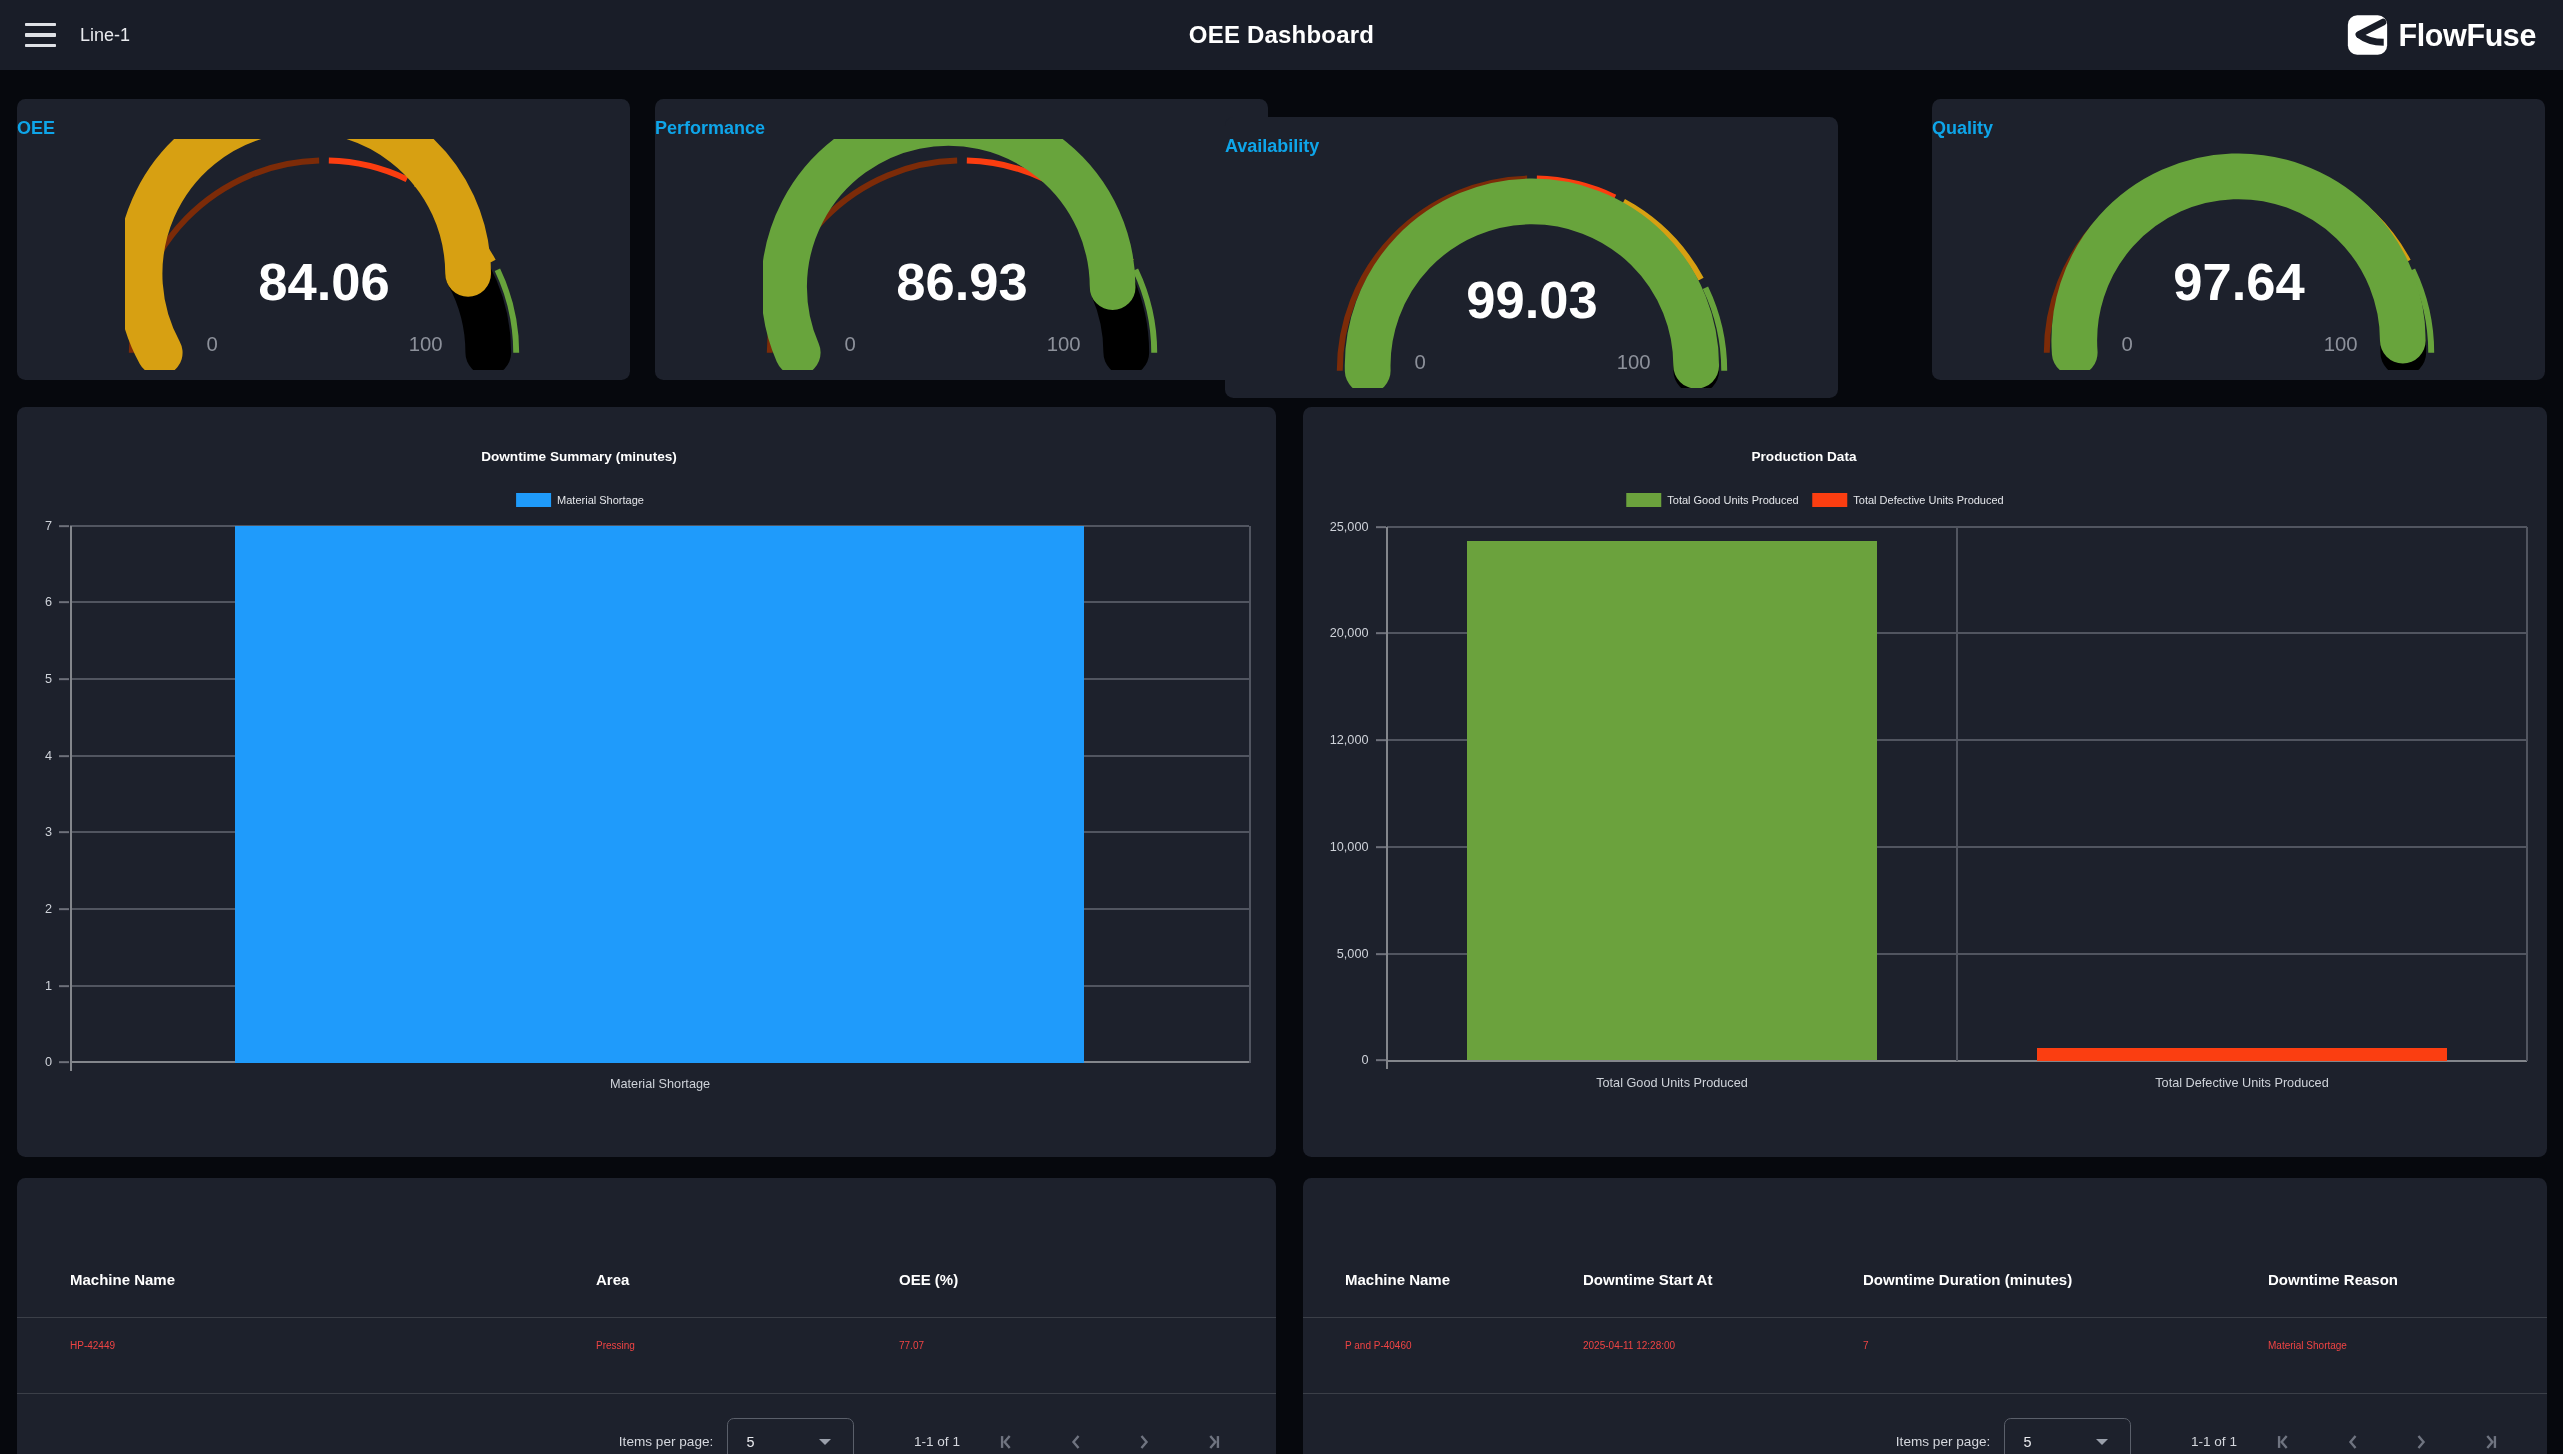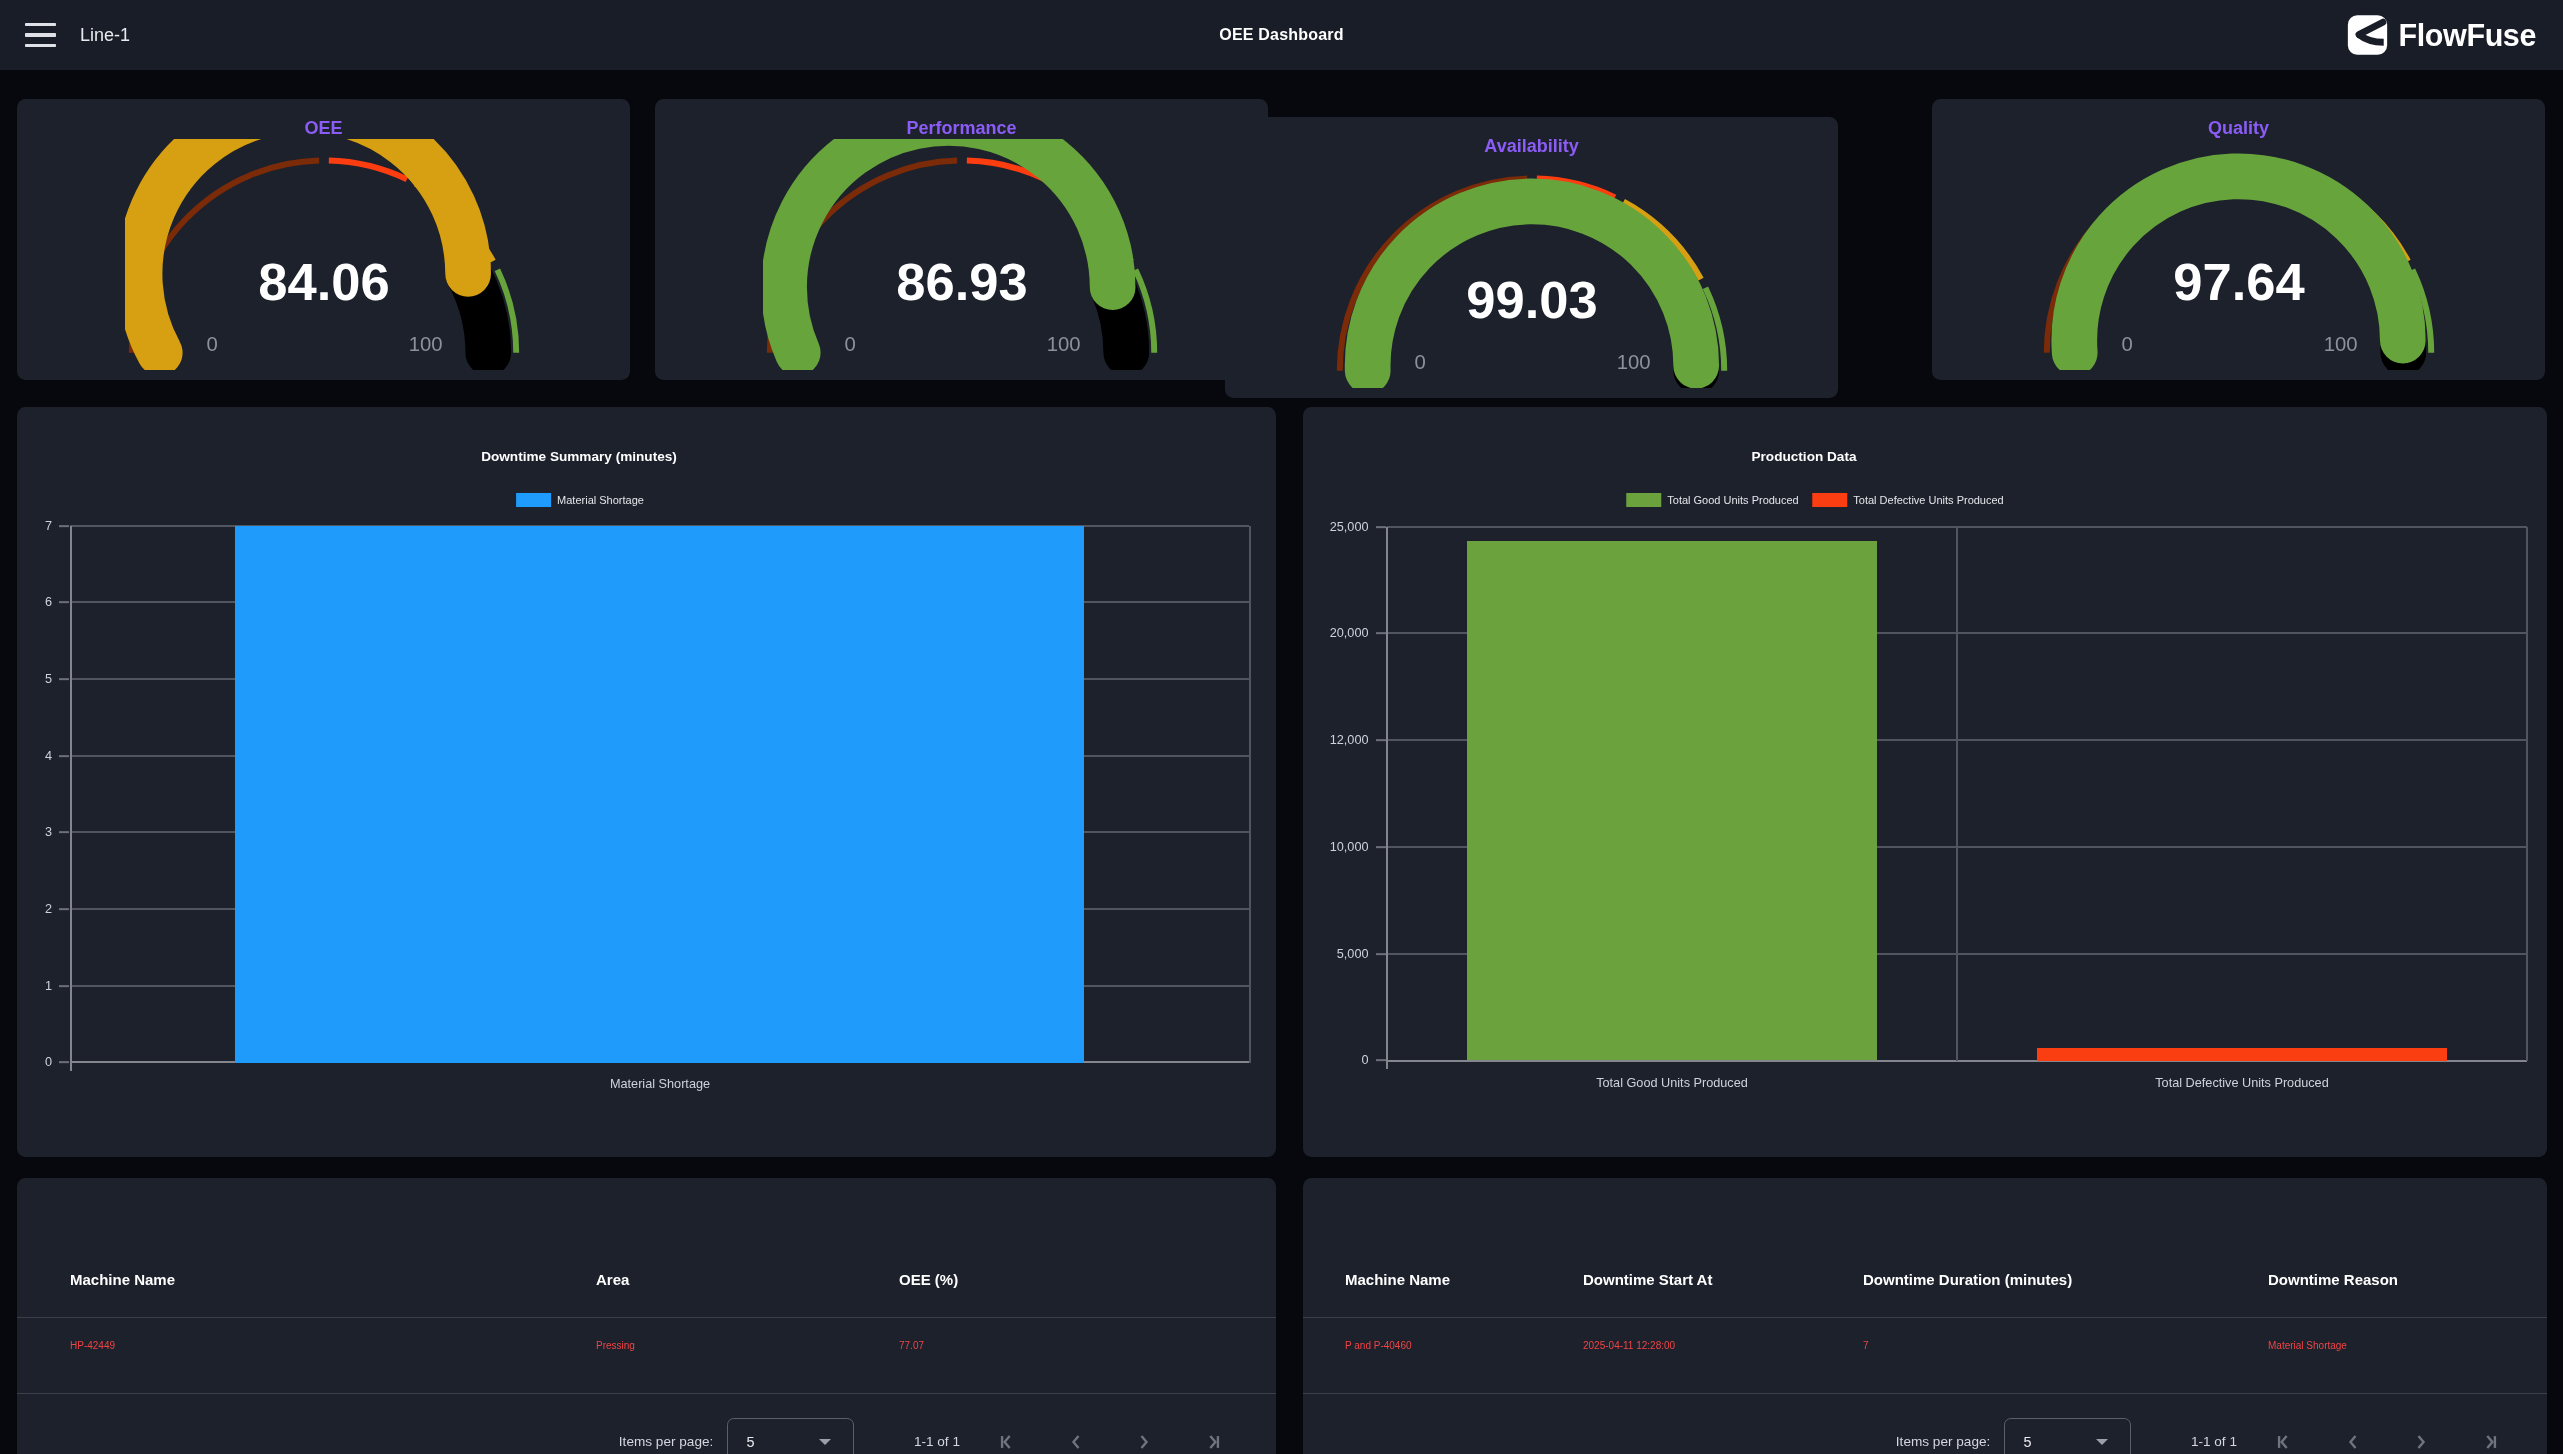--- a/index.html
+++ b/index.html
@@ -7,32 +7,32 @@
           font-family:"Liberation Sans","DejaVu Sans",sans-serif;-webkit-font-smoothing:antialiased;}
 
   
   .topbar{position:absolute;left:0;top:0;width:100%;height:70px;background:#191d28;
           display:flex;align-items:center;}
   .hamburger{width:30.5px;height:24px;margin-left:25.4px;display:flex;flex-direction:column;
              justify-content:space-between;cursor:pointer;}
   .hamburger span{display:block;height:3.4px;background:#dfe1e6;border-radius:0.8px;}
   .page-name{color:#e9eaee;font-size:18px;margin-left:24px;}
   .app-title{position:absolute;left:50%;top:50%;transform:translate(-50%,-50%);
-             color:#ffffff;font-size:16px;font-weight:bold;letter-spacing:0.2px;}
+             color:#ffffff;font-size:24px;font-weight:bold;letter-spacing:0.2px;}
   .brand{position:absolute;right:27px;top:50%;transform:translateY(-50%);
          display:flex;align-items:center;}
   .brand-text{color:#fff;font-size:30.5px;font-weight:bold;margin-left:10.2px;letter-spacing:-0.4px;}
 
   
   .card{position:absolute;background:#1d212c;border-radius:8.5px;}
   .gauge-card{top:99px;height:281px;width:613px;}
   .chart-card{top:407px;height:750px;}
   .table-card{top:1178px;height:307px;}
 
-  .gauge-title{text-align:center;margin-top:18.6px;font-size:18px;font-weight:bold;color:#8b5cf6;}
+  .gauge-title{margin-top:18.6px;font-size:18px;font-weight:bold;color:#0ea5e9;}
   .gauge-svg{display:block;margin:0 auto;}
 
   .chart-title{position:absolute;transform:translateX(-50%);top:42px;font-size:13.6px;
                font-weight:bold;color:#fff;white-space:nowrap;}
   .legend{position:absolute;transform:translateX(-50%);top:86px;display:flex;gap:13.6px;
           align-items:center;white-space:nowrap;}
   .legend-item{display:flex;align-items:center;gap:6px;cursor:pointer;}
   .legend-swatch{width:35px;height:13.6px;}
   .legend-label{font-size:11px;color:#e4e6ea;}
 

